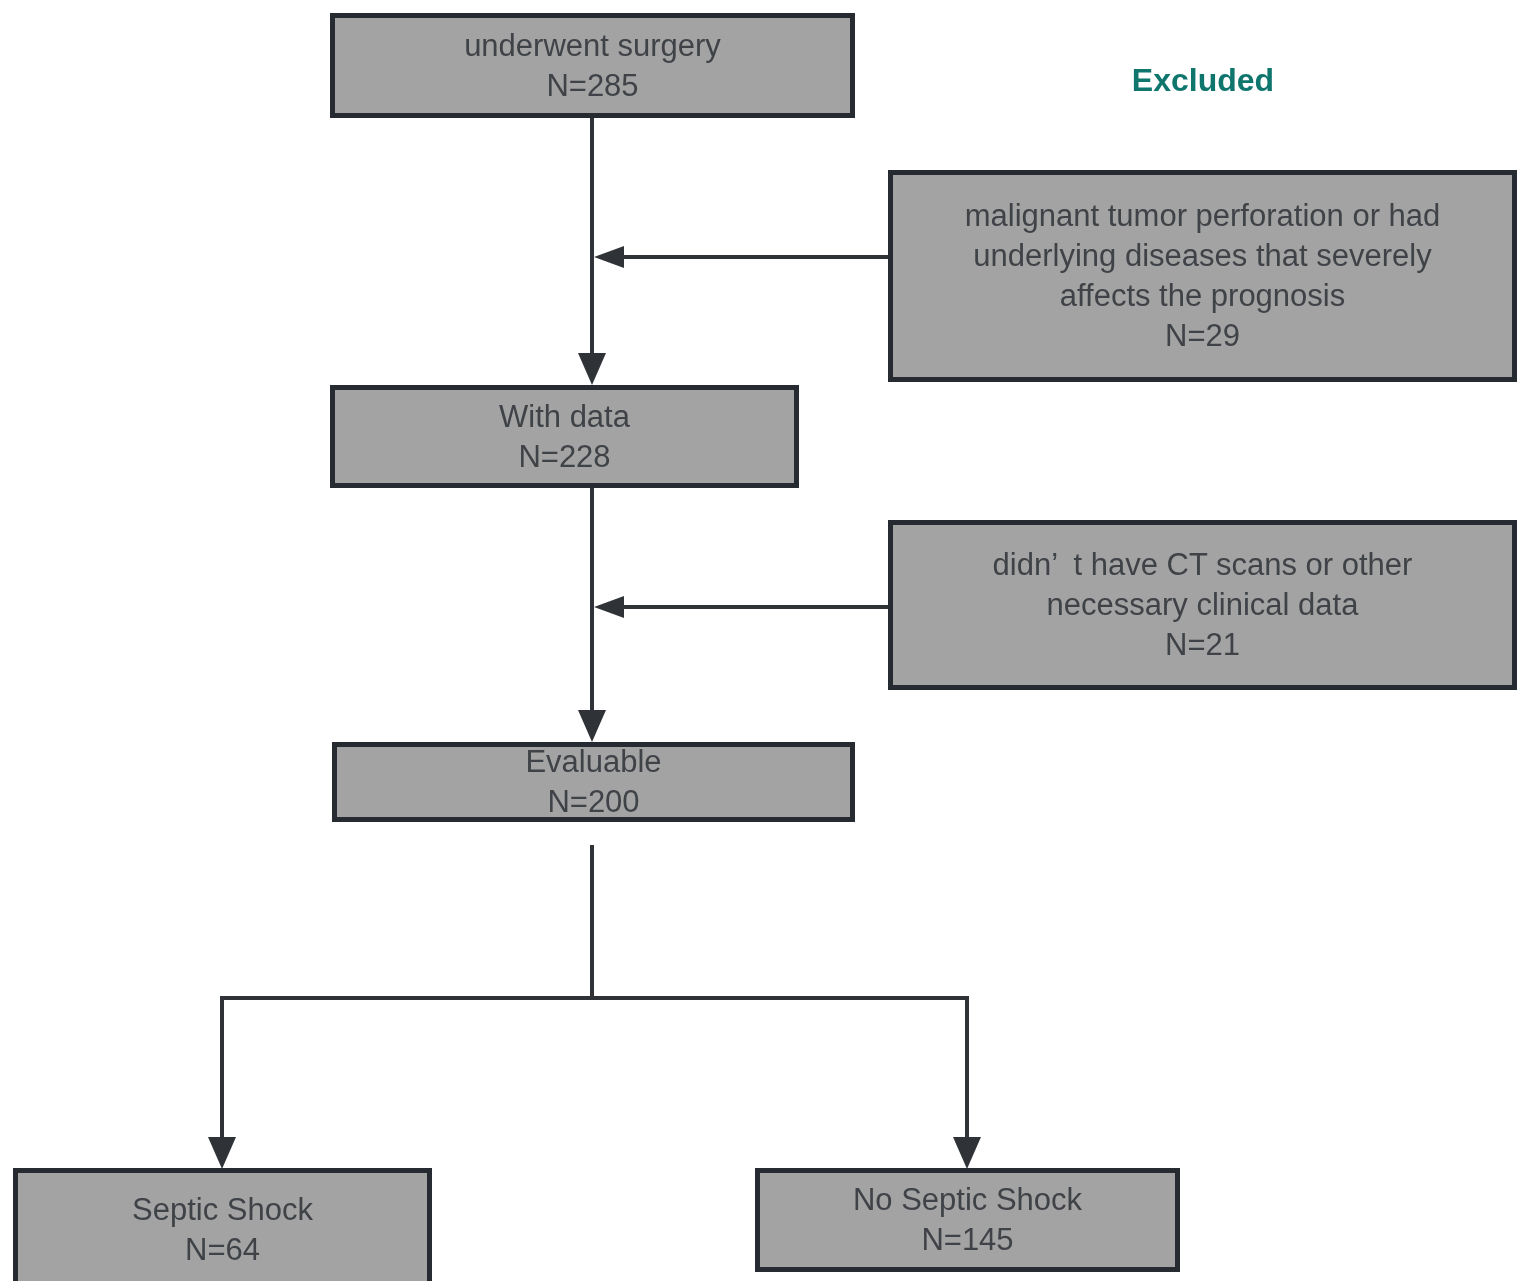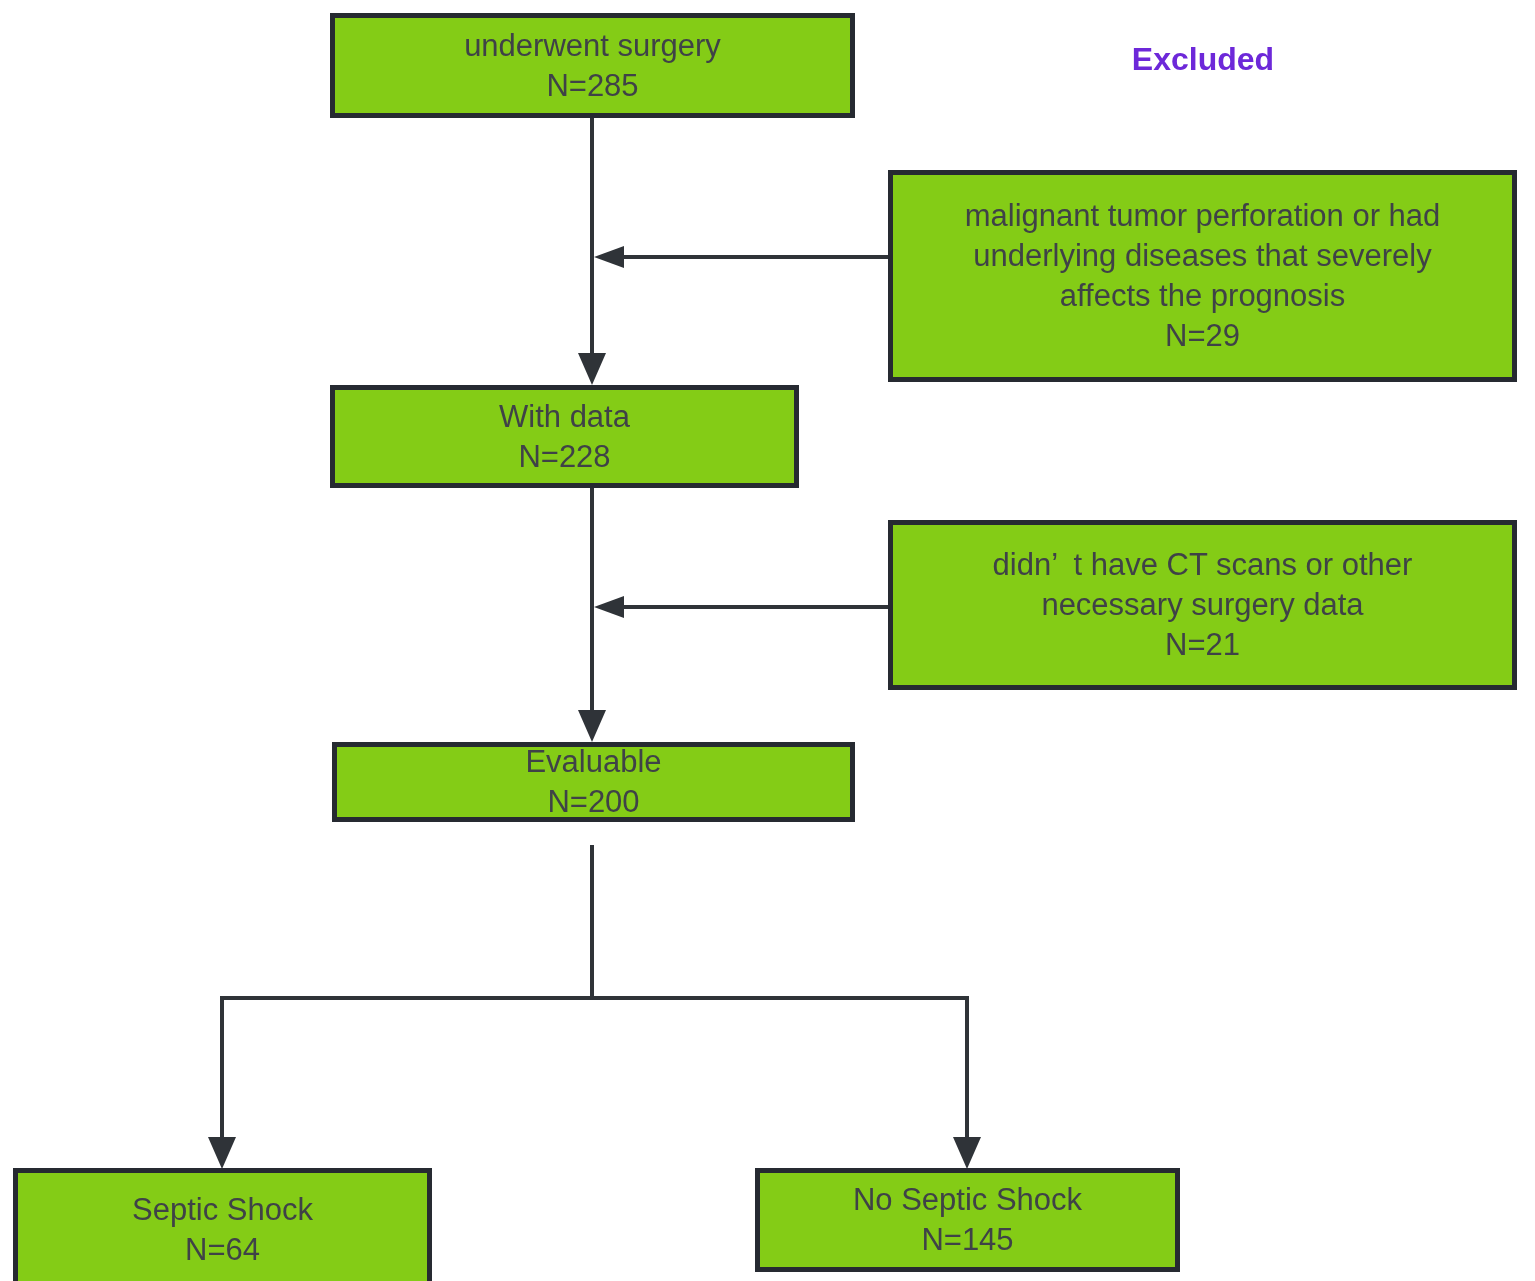--- a/index.html
+++ b/index.html
@@ -21,45 +21,45 @@
     left: 0;
     top: 0;
     width: 1535px;
     height: 1281px;
     pointer-events: none;
   }
   .node {
     position: absolute;
     box-sizing: border-box;
     border: 5px solid #262a31;
-    background: #84cc16;
+    background: #a3a3a3;
     display: flex;
     flex-direction: column;
     align-items: center;
     justify-content: center;
     text-align: center;
     font-size: 31px;
     line-height: 40px;
   }
   .node .label {
     white-space: pre-wrap;
   }
   .node .count {
     white-space: nowrap;
   }
   .heading {
     position: absolute;
     left: 1053px;
-    top: 39px;
+    top: 60px;
     width: 300px;
     text-align: center;
     font-size: 32px;
     line-height: 40px;
     font-weight: bold;
-    color: #6d28d9;
+    color: #0f766e;
   }
   
   .node-surgery        { left: 330px;  top: 13px;   width: 525px; height: 105px; }
   .node-excluded-1     { left: 888px;  top: 170px;  width: 629px; height: 212px; }
   .node-with-data      { left: 330px;  top: 385px;  width: 469px; height: 103px; }
   .node-excluded-2     { left: 888px;  top: 520px;  width: 629px; height: 170px; }
   .node-evaluable      { left: 332px;  top: 742px;  width: 523px; height: 80px; }
   .node-septic         { left: 13px;   top: 1168px; width: 419px; height: 124px; }
   .node-no-septic      { left: 755px;  top: 1168px; width: 425px; height: 104px; }
 </style>
@@ -106,21 +106,21 @@
     <div class="count">N=29</div>
   </div>
 
   <div class="node node-with-data">
     <div class="label">With data</div>
     <div class="count">N=228</div>
   </div>
 
   <div class="node node-excluded-2">
     <div class="label">didn’ t have CT scans or other
-necessary surgery data</div>
+necessary clinical data</div>
     <div class="count">N=21</div>
   </div>
 
   <div class="node node-evaluable">
     <div class="label">Evaluable</div>
     <div class="count">N=200</div>
   </div>
 
   <div class="node node-septic">
     <div class="label">Septic Shock</div>

